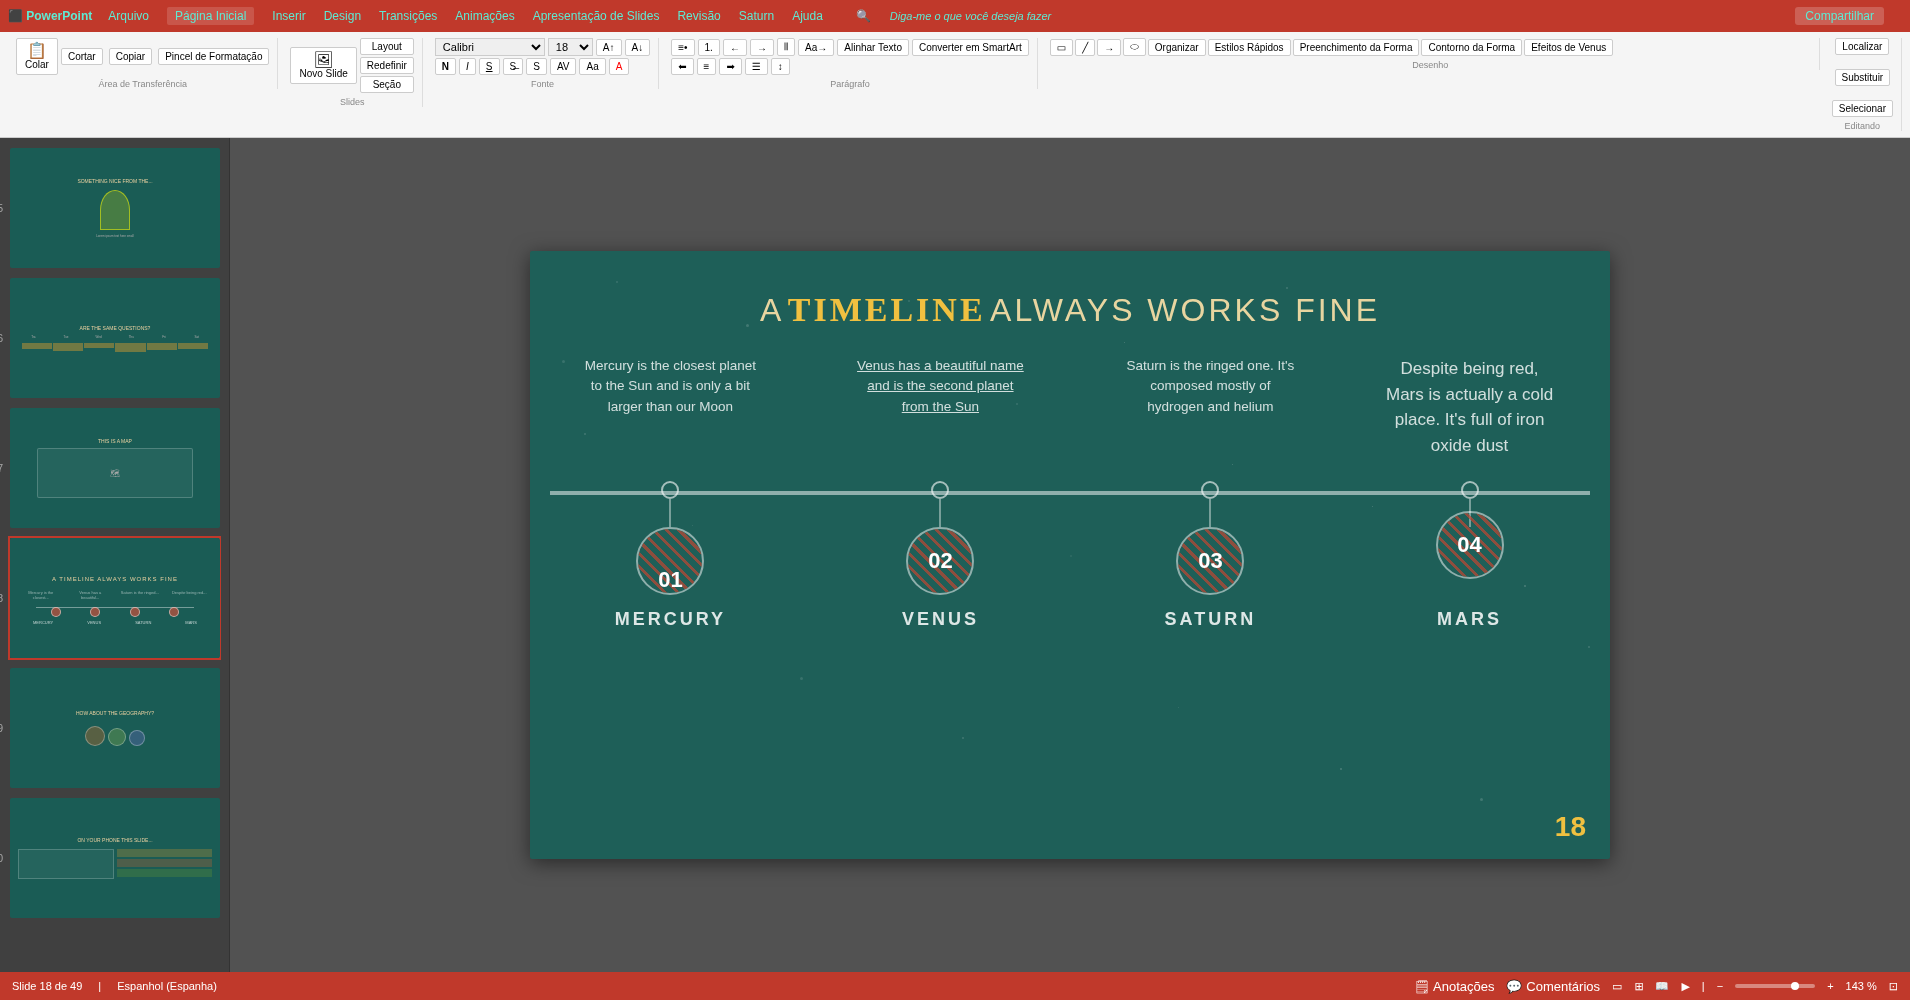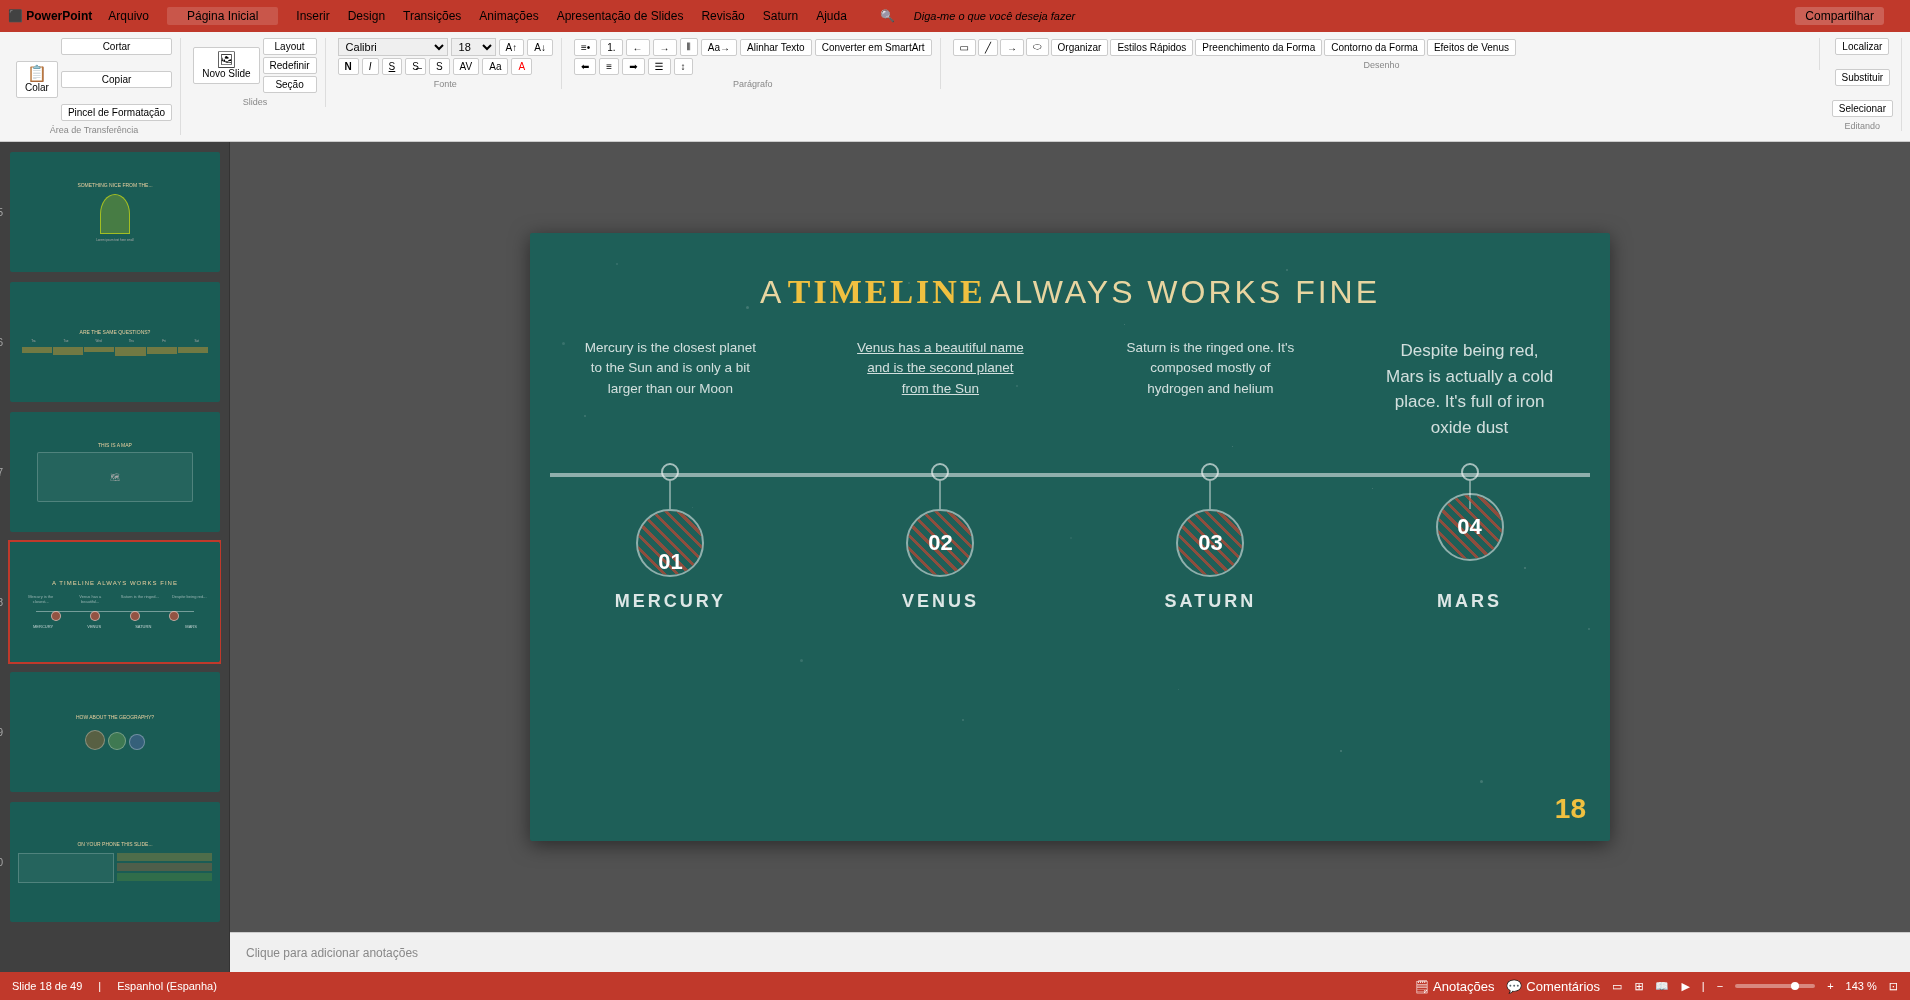--- a/index.html
+++ b/index.html
@@ -1,19 +1,19 @@
 <!DOCTYPE html>
 <html><head>
   <meta charset="utf-8">
   <style>
     * { margin: 0; padding: 0; box-sizing: border-box; }
     body { width: 1910px; height: 1000px; overflow: hidden; font-family: 'Segoe UI', Arial, sans-serif; background: #2d2d2d; display: flex; flex-direction: column; }
 
     
-    .menu-bar { background: #c0392b; height: 32px; display: flex; align-items: center; padding: 0 8px; color: #000000; font-size: 12px; }
+    .menu-bar { background: #c0392b; height: 32px; display: flex; align-items: center; padding: 0 8px; color: #5eead4; font-size: 12px; }
     .menu-bar span { margin-right: 18px; cursor: pointer; }
     .share-btn { margin-left: auto; background: rgba(255,255,255,0.2); padding: 2px 10px; border-radius: 3px; }
 
     
     .ribbon { background: #f5f5f5; border-bottom: 1px solid #ccc; padding: 4px 8px 0 8px; }
     .ribbon-content { display: flex; gap: 4px; padding: 2px 0 6px 0; align-items: flex-start; }
     .ribbon-group { display: flex; flex-direction: column; border-right: 1px solid #ddd; padding: 0 8px; min-width: 60px; }
     .ribbon-group-title { font-size: 9px; color: #888; text-align: center; margin-top: 2px; }
     .ribbon-row { display: flex; gap: 3px; align-items: center; margin-bottom: 2px; }
     .ribbon-btn { background: white; border: 1px solid #ccc; border-radius: 2px; padding: 2px 6px; font-size: 10px; cursor: pointer; white-space: nowrap; }
@@ -75,21 +75,21 @@
     .slide-panel::-webkit-scrollbar { width: 6px; }
     .slide-panel::-webkit-scrollbar-thumb { background: #666; border-radius: 3px; }
     .slide-panel::-webkit-scrollbar-track { background: #333; }
   </style>
 </head>
 <body>
 
 <div class="menu-bar">
   <span style="font-weight:bold;margin-right:16px;">⬛ PowerPoint</span>
   <span>Arquivo</span>
-  <span style="background:rgba(255,255,255,0.15);padding:2px 20px;border-radius:2px;">Página Inicial</span>
+  <span style="background:rgba(255,255,255,0.15);padding:2px 8px;border-radius:2px;">Página Inicial</span>
   <span>Inserir</span>
   <span>Design</span>
   <span>Transições</span>
   <span>Animações</span>
   <span>Apresentação de Slides</span>
   <span>Revisão</span>
   <span>Saturn</span>
   <span>Ajuda</span>
   <span style="margin-left:16px;">🔍</span>
   <span style="font-style:italic;font-size:11px;">Diga-me o que você deseja fazer</span>
@@ -98,21 +98,21 @@
 
 <div class="ribbon">
   <div class="ribbon-content">
 
     <div class="ribbon-group">
       <div class="ribbon-row">
         <button class="ribbon-btn-large">
           <span class="ribbon-icon">📋</span>
           <span>Colar</span>
         </button>
-        <div style="display:flex;flex-direction:column;gap:16px;justify-content:space-between;">
+        <div style="display:flex;flex-direction:row;gap:6px;justify-content:space-between;">
           <button class="ribbon-btn">Cortar</button>
           <button class="ribbon-btn">Copiar</button>
           <button class="ribbon-btn">Pincel de Formatação</button>
         </div>
       </div>
       <span class="ribbon-group-title">Área de Transferência</span>
     </div>
 
     <div class="ribbon-group">
       <div class="ribbon-row">
@@ -402,23 +402,20 @@
             <span style="color:white;font-size:22px;font-weight:bold;position:relative;z-index:1;">04</span>
           </div>
           <div style="position:absolute;top:358px;color:rgba(255,255,255,0.85);font-size:18px;letter-spacing:3px;text-transform:uppercase;font-weight:600;white-space:nowrap;">MARS</div>
         </div>
 
         <div class="slide-num">18</div>
 
       </div>
     </div>
 
-    <div class="notes-bar">
-      <span>Clique para adicionar anotações</span>
-    </div>
   </div>
 </div>
 
 <div class="status-bar">
   <span>Slide 18 de 49</span>
   <span style="margin: 0 16px;">|</span>
   <span>Espanhol (Espanha)</span>
   <div class="right">
     <span style="font-size:13px;">🗒 Anotações</span>
     <span style="font-size:13px;">💬 Comentários</span>

